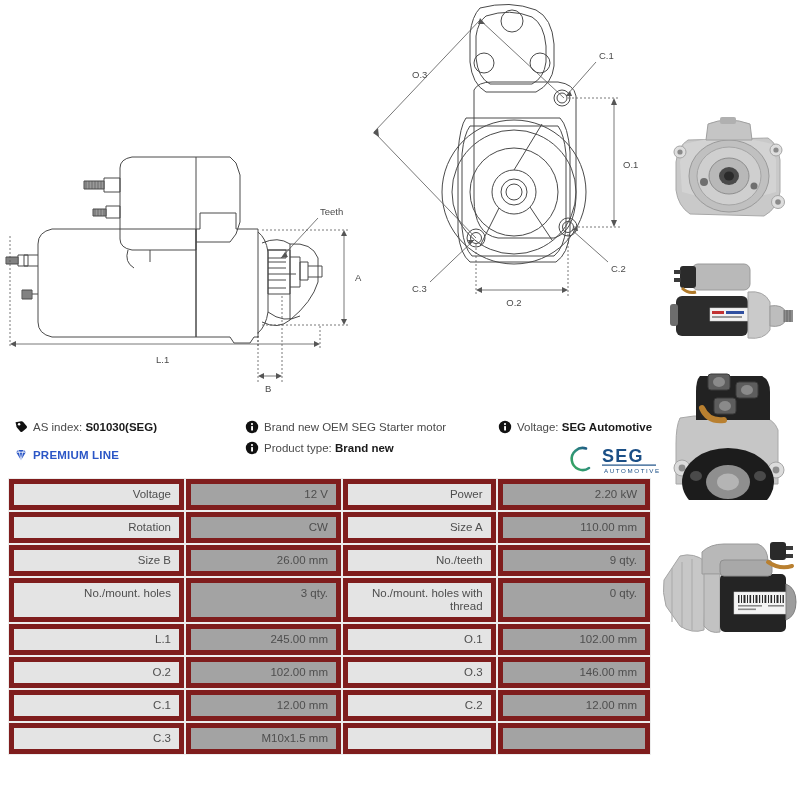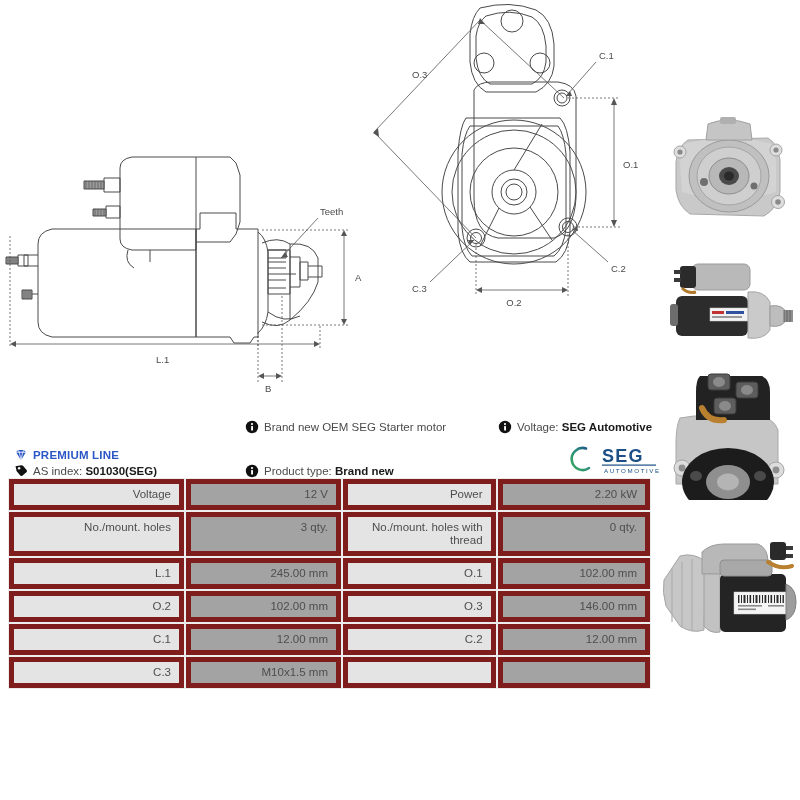--- a/index.html
+++ b/index.html
@@ -61,24 +61,24 @@
   .info-item .ic {
     flex: 0 0 auto;
     width: 14px; height: 14px;
     margin-right: 5px;
     position: relative;
     top: 0px;
   }
   .info-item .txt b { color: #1a1a1a; font-weight: bold; }
   .info-premium { color: #2b56c6 !important; font-weight: bold; letter-spacing: .2px; }
 
-  #ii-index   { left: 14px;  top: 2px; margin-top: 44px; }
+  #ii-index   { left: 14px;  top: 2px; }
   #ii-premium { left: 14px;  top: 30px; }
   #ii-brand   { left: 245px; top: 2px; }
-  #ii-ptype   { left: 245px; top: 46px; }
+  #ii-ptype   { left: 245px; top: 23px; }
   #ii-prod    { left: 498px; top: 2px; }
 
   
   #seg-logo {
     position: absolute;
     left: 560px; top: 443px;
     width: 100px; height: 32px;
   }
 
   
@@ -485,20 +485,32 @@
 </svg>
 
 <table id="spec-table">
   <tbody>
       <tr>
         <td class="k k1">Voltage</td>
         <td class="v v1">12 V</td>
         <td class="k k2">Power</td>
         <td class="v v2">2.20 kW</td>
       </tr>
+      <tr>
+        <td class="k k1">Rotation</td>
+        <td class="v v1">CW</td>
+        <td class="k k2">Size A</td>
+        <td class="v v2">110.00 mm</td>
+      </tr>
+      <tr>
+        <td class="k k1">Size B</td>
+        <td class="v v1">26.00 mm</td>
+        <td class="k k2">No./teeth</td>
+        <td class="v v2">9 qty.</td>
+      </tr>
       <tr class="row-tall">
         <td class="k k1">No./mount. holes</td>
         <td class="v v1">3 qty.</td>
         <td class="k k2">No./mount. holes with thread</td>
         <td class="v v2">0 qty.</td>
       </tr>
       <tr>
         <td class="k k1">L.1</td>
         <td class="v v1">245.00 mm</td>
         <td class="k k2">O.1</td>

